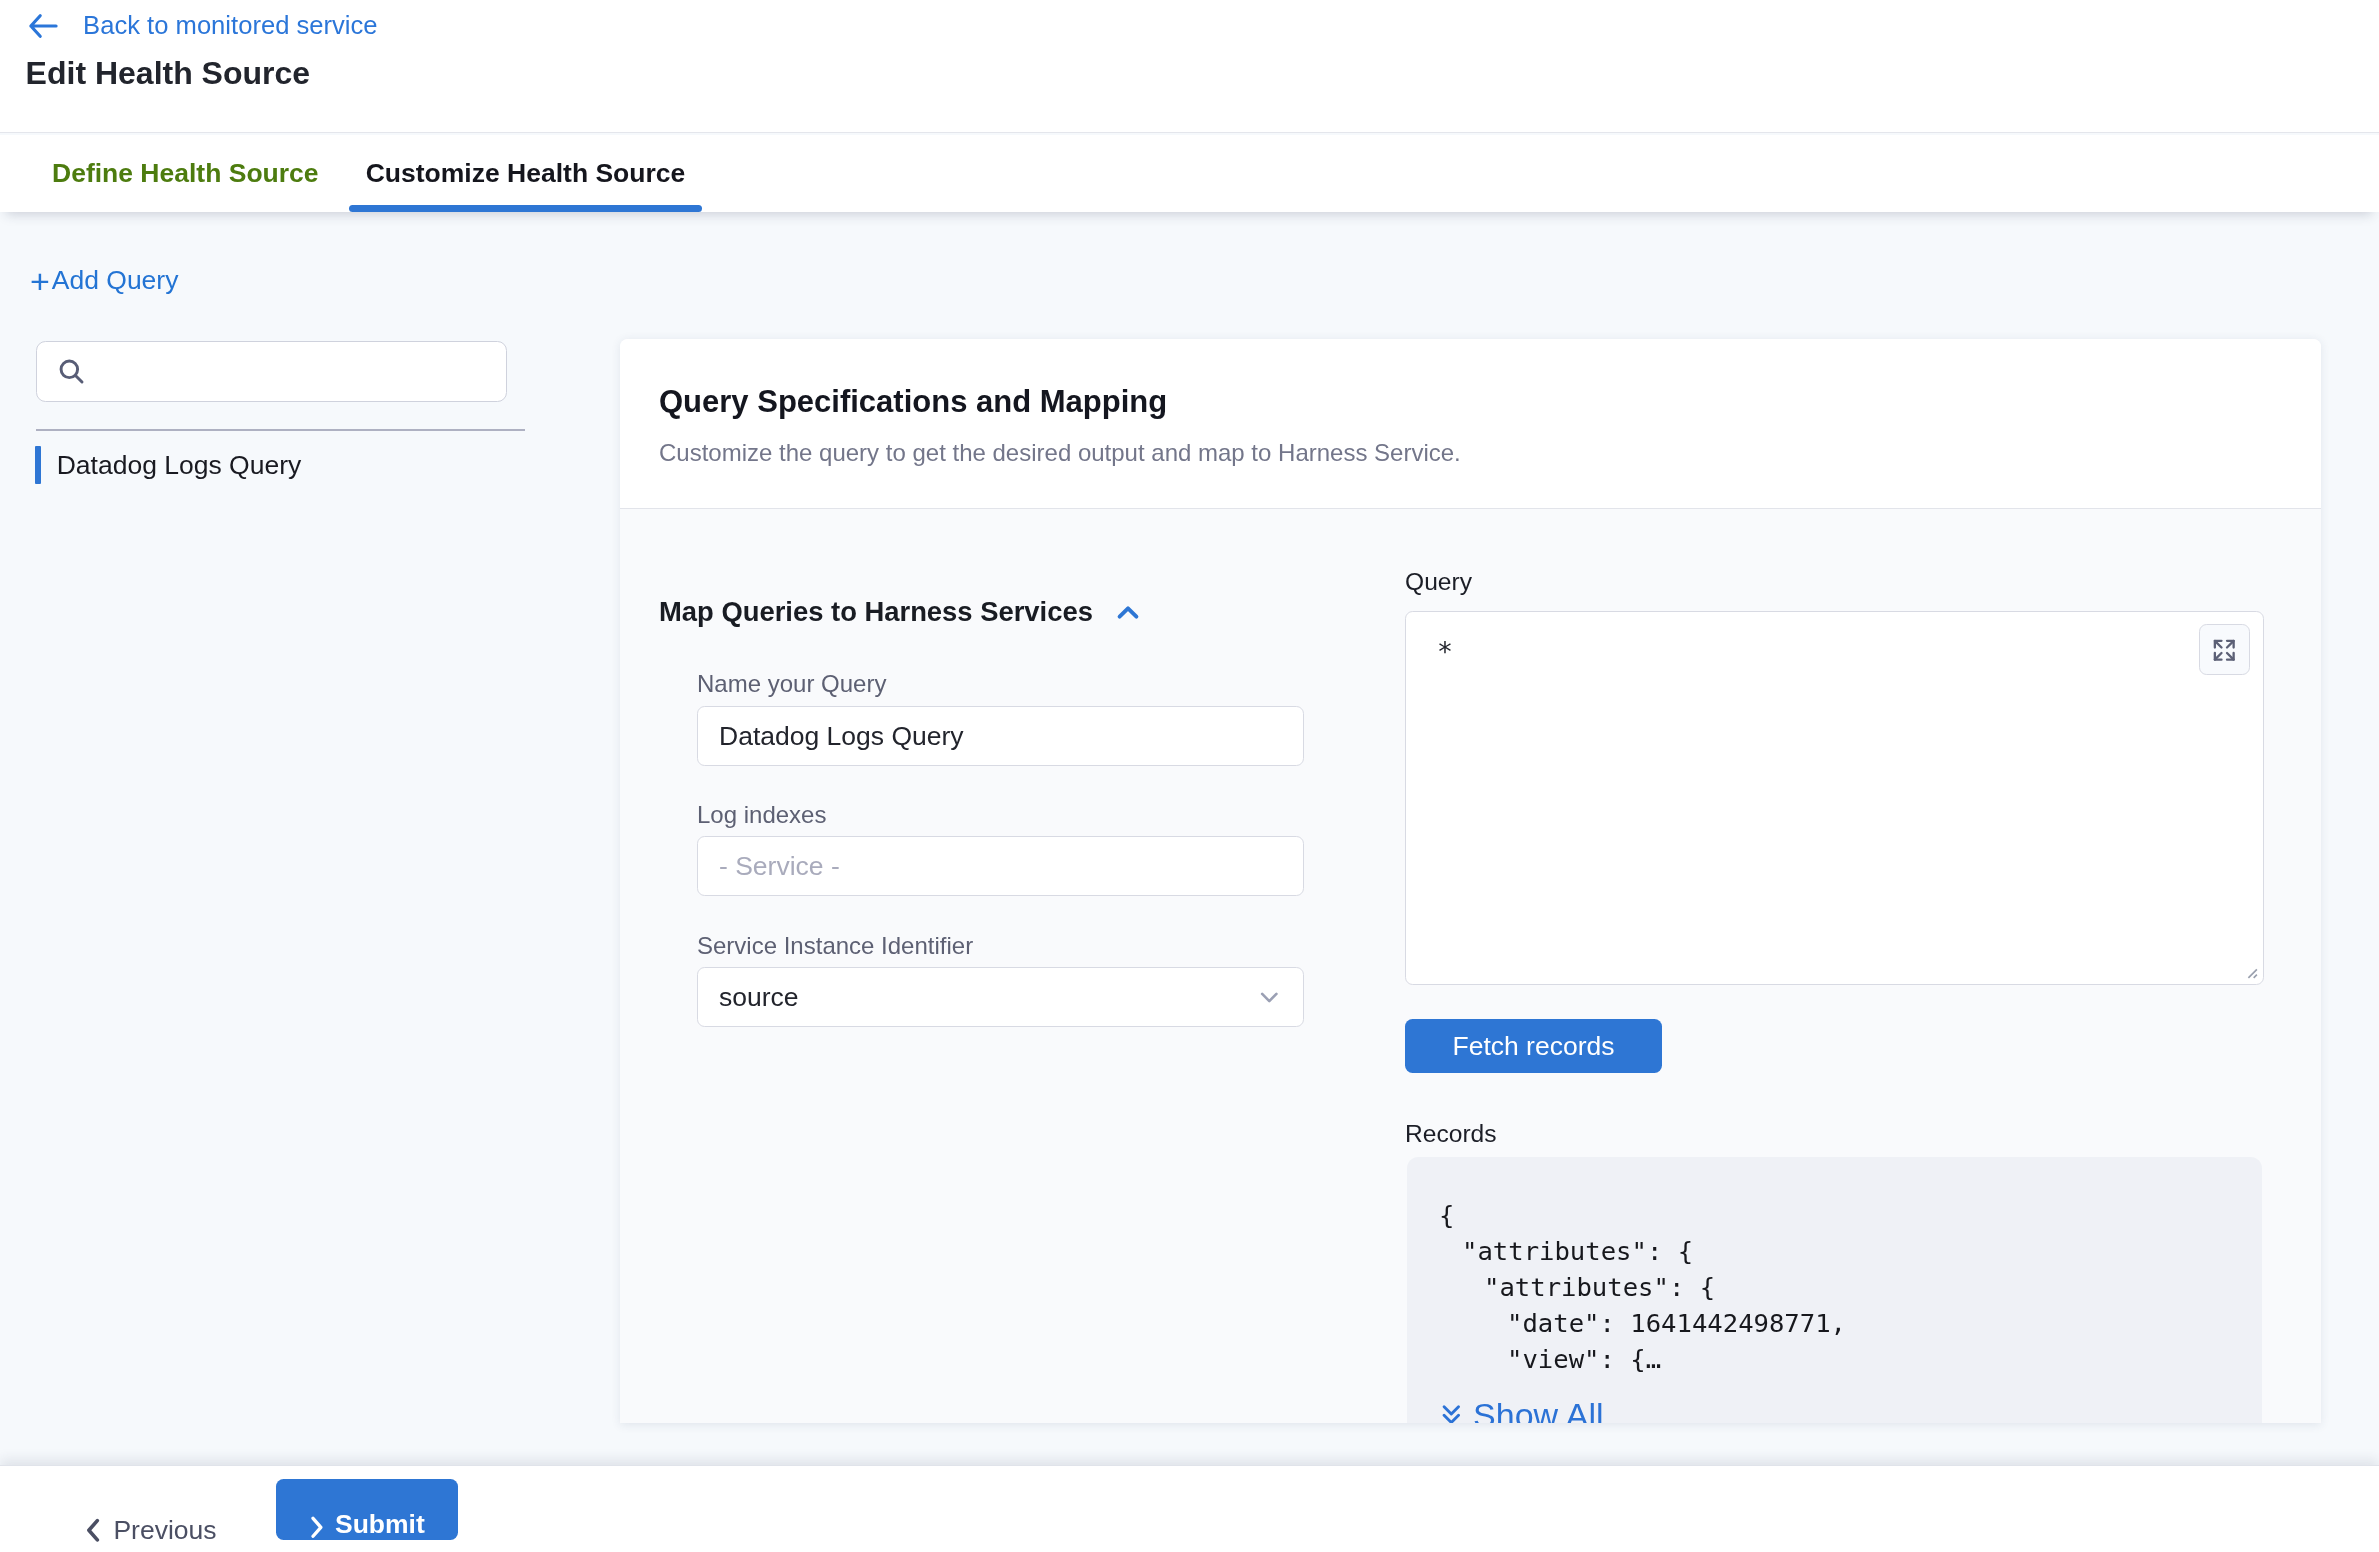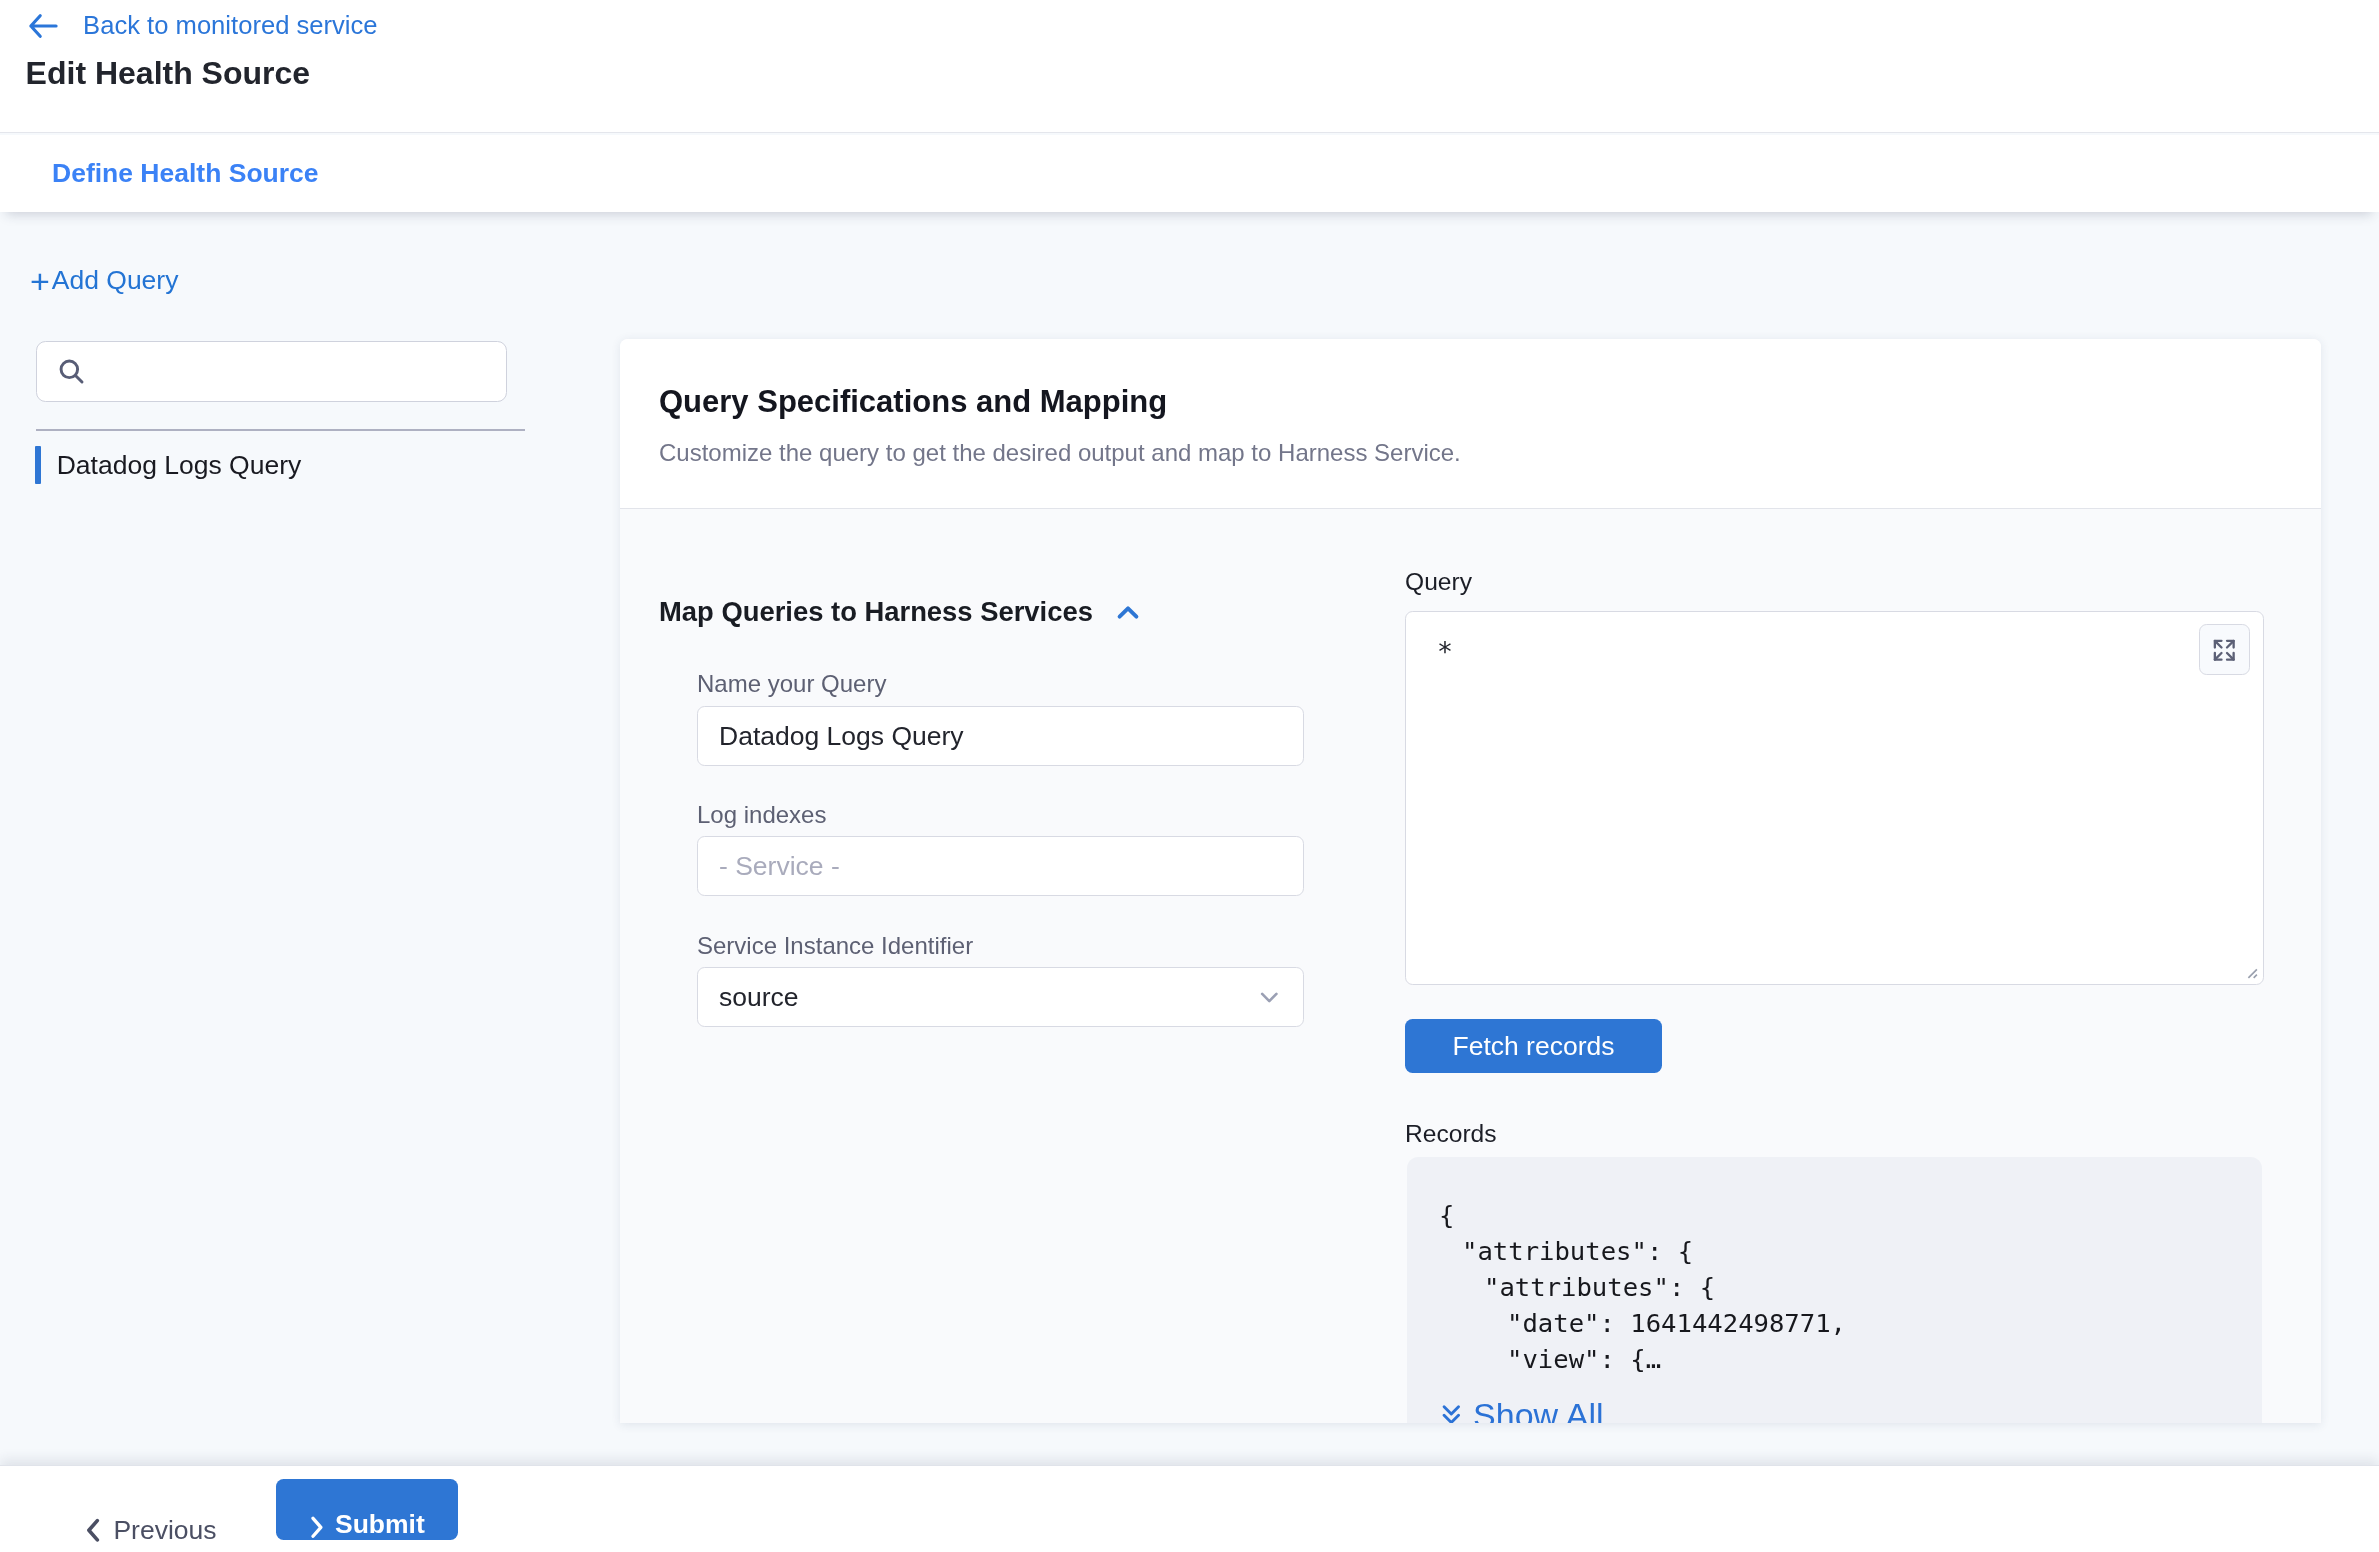--- a/index.html
+++ b/index.html
@@ -13,21 +13,21 @@
   .back-row { position:absolute; top:11.4px; left:26.5px; display:flex; align-items:center; gap:24.6px; cursor:pointer; }
   .back-row svg { display:block; }
   .back-link { font-size:25.6px; color:#2b76d9; font-weight:500; }
   .page-title { position:absolute; top:55px; left:25.6px; font-size:32px; font-weight:700; color:#22252d; }
 
   
   .tabbar { position:absolute; top:135px; left:0; right:0; height:77px; background:#fff;
             display:flex; align-items:center; padding-left:35px; gap:13.2px; z-index:4;
             box-shadow:0 7.6px 11.4px -5.7px rgba(40,50,80,0.22); }
   .tab { position:relative; height:100%; display:flex; align-items:center; padding:0 17px;
-         font-size:26.5px; color:#3b82f6; font-weight:600; cursor:pointer; }
+         font-size:26.5px; color:#4d7c0f; font-weight:600; cursor:pointer; }
   .tab.active { color:#15161d; font-weight:700; }
   .tab.active::after { content:""; position:absolute; left:0; right:0; bottom:0; height:6.6px;
                        background:var(--primary,#2e76d4); border-radius:3.8px; }
 
   
   .content { position:absolute; top:212px; left:0; right:0; bottom:87px; background:#f6f9fc; }
 
   .add-query { position:absolute; top:53px; left:30px; display:flex; align-items:center;
                color:#2374d4; cursor:pointer; }
   .add-query .plus { font-size:34px; font-weight:500; line-height:28px; margin-right:1.9px; }
@@ -110,20 +110,21 @@
       <svg width="32" height="28" viewBox="0 0 34 30">
         <path d="M14 4 L4 15 L14 26 M4 15 H31" fill="none" stroke="#2b76d9" stroke-width="3.4" stroke-linecap="round" stroke-linejoin="round"></path>
       </svg>
       <span class="back-link">Back to monitored service</span>
     </div>
     <div class="page-title">Edit Health Source</div>
   </div>
 
   <div class="tabbar">
     <div class="tab">Define Health Source</div>
+    <div class="tab active">Customize Health Source</div>
   </div>
 
   <div class="content">
 
     <div class="add-query">
       <span class="plus">+</span>
       <span class="aq-label">Add Query</span>
     </div>
 
     <div class="search-box">

